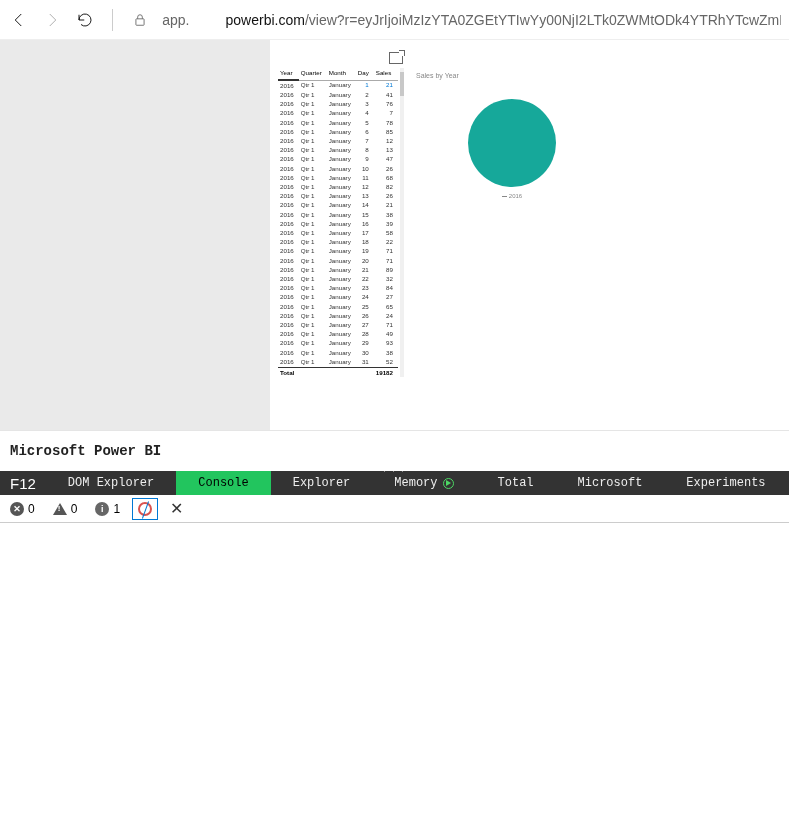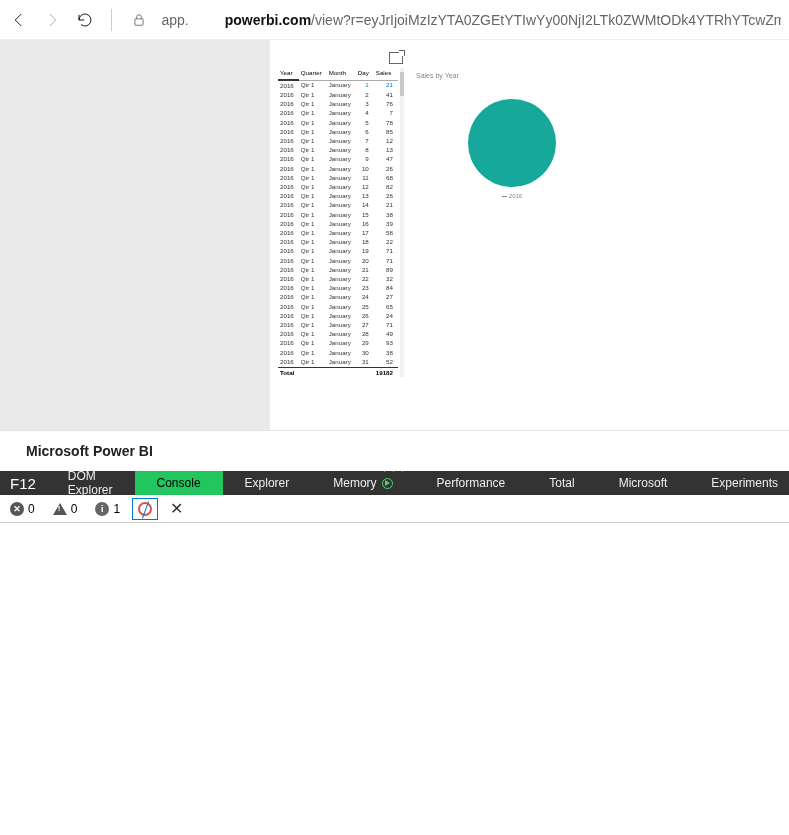--- a/index.html
+++ b/index.html
@@ -28,21 +28,21 @@
       width: 1px; height: 22px; background: #ccc;
       margin: 0 4px;
     }
     .lock { color: #666; }
     .url {
       font-size: 14px;
       color: #666;
       white-space: nowrap;
       overflow: hidden;
     }
-    .url .bold { color: #111; font-weight: 700; margin-left: 36px; }
+    .url .bold { color: #111; font-weight: 400; margin-left: 36px; }
 
     .report-area {
       height: 390px;
       background: #eaeaea;
       display: flex;
     }
     .report-left-spacer { width: 270px; }
     .report-canvas {
       flex: 1;
       background: #fff;
@@ -137,26 +137,27 @@
       margin-top: 6px;
     }
     .pie-label .tick {
       display:inline-block;
       width:5px; height:1px; background:#888;
       vertical-align: middle;
       margin-right: 2px;
     }
 
     .app-title-bar {
-      padding: 12px 26px;
+      padding: 12px 10px;
       font-size: 14px;
       font-weight: 600;
       border-top: 1px solid #e5e5e5;
       color: #222;
       background:#fff;
+      font-family:Liberation Mono, monospace;
     }
 
     
     .devtools-tabs {
       display: flex;
       align-items: center;
       background: #333;
       height: 24px;
       font-size: 12px;
       color: #fff;
@@ -171,20 +172,21 @@
       padding: 0 10px;
       font-size: 15px;
     }
     .dt-tab {
       padding: 0 22px;
       height: 100%;
       display: flex; align-items: center;
       cursor: pointer;
       color: #eee;
       font-size: 12px;
+      font-family: Liberation Mono, monospace;
     }
     .dt-tab.active {
       background: #22c55e;
       color: #000;
     }
     .net-dot {
       width: 11px; height: 11px;
       border: 1px solid #4cd964;
       border-radius: 50%;
       margin-left: 5px;
@@ -536,21 +538,20 @@
 <div class="devtools-tabs">
   <div class="dt-handle">· · ·</div>
   <div class="dt-f12">F12</div>
   <div class="dt-tab">DOM Explorer</div>
   <div class="dt-tab active">Console</div>
   <div class="dt-tab">Explorer</div>
   <div class="dt-tab">
     <span>Memory</span>
       <span class="net-dot"></span>
   </div>
-  <div class="dt-tab">Performance</div>
   <div class="dt-tab">Total</div>
   <div class="dt-tab">Microsoft</div>
   <div class="dt-tab">Experiments</div>
 </div>
 
 <div class="devtools-toolbar">
   <div class="tb-item">
     <span class="ico-circle x">✕</span>
     <span>0</span>
   </div>

